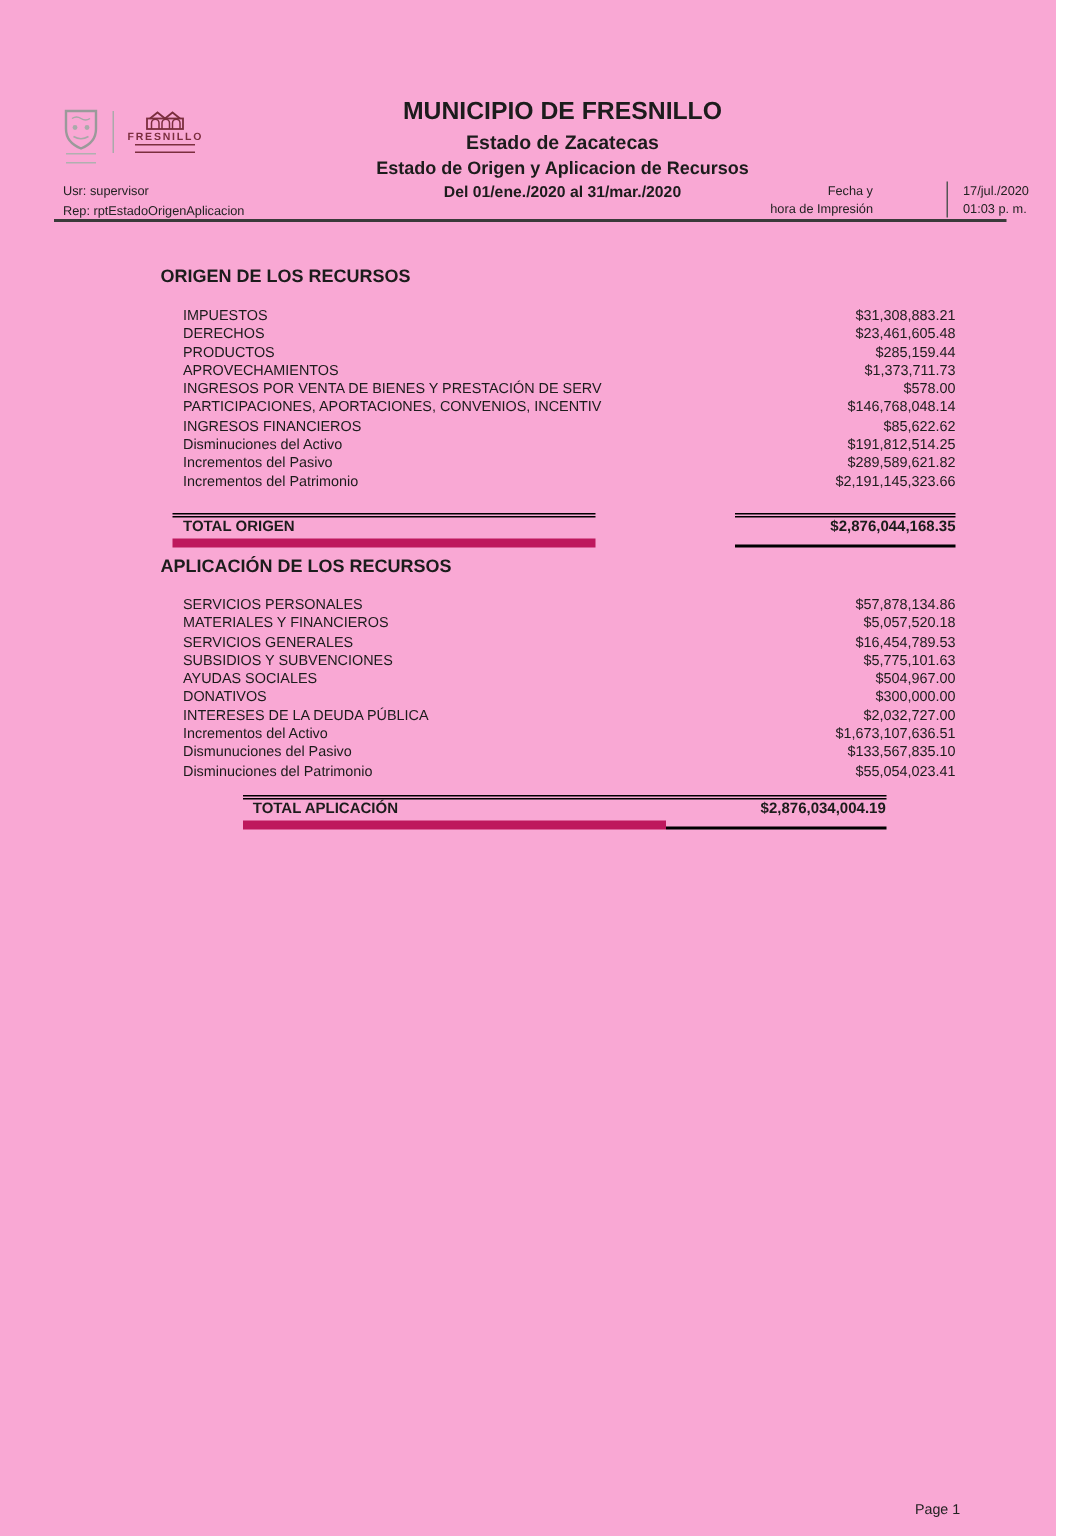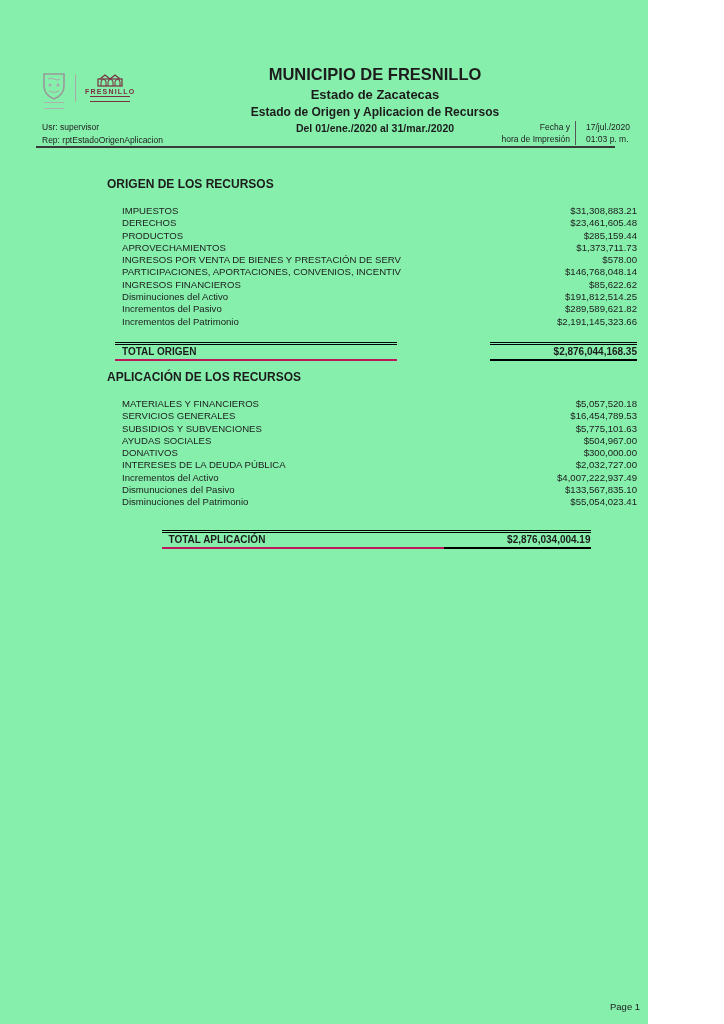--- a/index.html
+++ b/index.html
@@ -1,55 +1,55 @@
 <!DOCTYPE html>
 <html><head>
 <meta charset="utf-8">
 <style>
   html,body{margin:0;padding:0;background:#ffffff;}
   #page{
     position:relative;
-    width:648px;height:1024px;
-    background:#86efac;
+    width:704px;height:1024px;
+    background:#f9a8d4;
     font-family:"Liberation Sans","DejaVu Sans",sans-serif;
     color:#1c1c1c;
     overflow:hidden;
   }
   
   .logos{position:absolute;left:42px;top:72px;height:36px;display:flex;align-items:flex-start;gap:9px;}
   .shield-wrap{display:flex;flex-direction:column;align-items:center;}
   .shield-caption{width:20px;height:5px;border-top:1px solid #b0b0b0;border-bottom:1px solid #b0b0b0;margin-top:2px;}
   .logo-divider{width:1px;height:28px;background:#aaaaaa;margin-top:2px;}
   .brand-wrap{display:flex;flex-direction:column;align-items:center;margin-top:2px;}
   .brand-text{font-size:7px;font-weight:bold;letter-spacing:1.2px;margin-top:1px;}
   .brand-bar{width:40px;height:4px;margin-top:1px;border-top:1px solid;border-bottom:1px solid;}
   .title-block{position:absolute;left:110px;top:64px;width:530px;text-align:center;font-weight:bold;line-height:1.25;}
   .t1{font-size:16.5px;}
   .t2{font-size:13px;margin-top:2px;}
   .t3{font-size:12px;margin-top:2px;}
   .t4{font-size:10.5px;margin-top:2px;}
   .user-info{position:absolute;left:42px;top:121px;font-size:8.5px;line-height:13px;color:#222;}
-  .print-info{position:absolute;right:10px;top:121px;display:flex;font-size:8.5px;line-height:12px;color:#222;}
+  .print-info{position:absolute;right:10px;top:121px;display:flex;font-size:8.5px;line-height:12px;color:#222;gap:44px;}
   .print-labels{text-align:right;padding-right:5px;}
   .print-values{border-left:1px solid #555;padding-left:10px;text-align:left;min-width:52px;}
   .header-rule{position:absolute;left:36px;right:33px;top:146px;border-top:2px solid #3a3a3a;}
   
   .section-title{position:absolute;left:107px;font-weight:bold;font-size:12px;}
   #origin-title{top:177px;}
   #application-title{top:370px;}
   .rows{position:absolute;left:115px;width:522px;}
   #origin-rows{top:205px;}
   #application-rows{top:398px;}
   .row{display:flex;justify-content:space-between;height:12.3px;font-size:9.6px;line-height:12.3px;white-space:nowrap;}
   .row-label{padding-left:7px;}
   .row-amount{}
   .total-row{position:absolute;left:115px;width:522px;display:flex;justify-content:space-between;font-weight:bold;font-size:10px;}
   #origin-total{top:342px;}
   #application-total{top:530px;justify-content:center;}
-  .total-label-seg{width:275px;border-top:3px double #000;border-bottom:2px solid #be185d;padding:1px 0 2px 7px;}
+  .total-label-seg{width:275px;border-top:3px double #000;border-bottom:6px solid #be185d;padding:1px 0 2px 7px;}
   .total-amount-seg{width:147px;border-top:3px double #000;border-bottom:2px solid #000;padding:1px 0 2px 0;text-align:right;}
   
   .page-footer{position:absolute;left:610px;top:1001px;font-size:9.5px;color:#222;}
 </style>
 </head>
 <body>
 
 <div id="page">
 
   <div class="logos">
@@ -144,20 +144,24 @@
       </div>
     </div>
   <div class="total-row" id="origin-total">
     <div class="total-label-seg">TOTAL ORIGEN</div>
     <div class="total-amount-seg">$2,876,044,168.35</div>
   </div>
 
   <div class="section-title" id="application-title">APLICACIÓN DE LOS RECURSOS</div>
   <div class="rows" id="application-rows">
       <div class="row">
+        <span class="row-label">SERVICIOS PERSONALES</span>
+        <span class="row-amount">$57,878,134.86</span>
+      </div>
+      <div class="row">
         <span class="row-label">MATERIALES Y FINANCIEROS</span>
         <span class="row-amount">$5,057,520.18</span>
       </div>
       <div class="row">
         <span class="row-label">SERVICIOS GENERALES</span>
         <span class="row-amount">$16,454,789.53</span>
       </div>
       <div class="row">
         <span class="row-label">SUBSIDIOS Y SUBVENCIONES</span>
         <span class="row-amount">$5,775,101.63</span>
@@ -169,21 +173,21 @@
       <div class="row">
         <span class="row-label">DONATIVOS</span>
         <span class="row-amount">$300,000.00</span>
       </div>
       <div class="row">
         <span class="row-label">INTERESES DE LA DEUDA PÚBLICA</span>
         <span class="row-amount">$2,032,727.00</span>
       </div>
       <div class="row">
         <span class="row-label">Incrementos del Activo</span>
-        <span class="row-amount">$4,007,222,937.49</span>
+        <span class="row-amount">$1,673,107,636.51</span>
       </div>
       <div class="row">
         <span class="row-label">Dismunuciones del Pasivo</span>
         <span class="row-amount">$133,567,835.10</span>
       </div>
       <div class="row">
         <span class="row-label">Disminuciones del Patrimonio</span>
         <span class="row-amount">$55,054,023.41</span>
       </div>
     </div>

